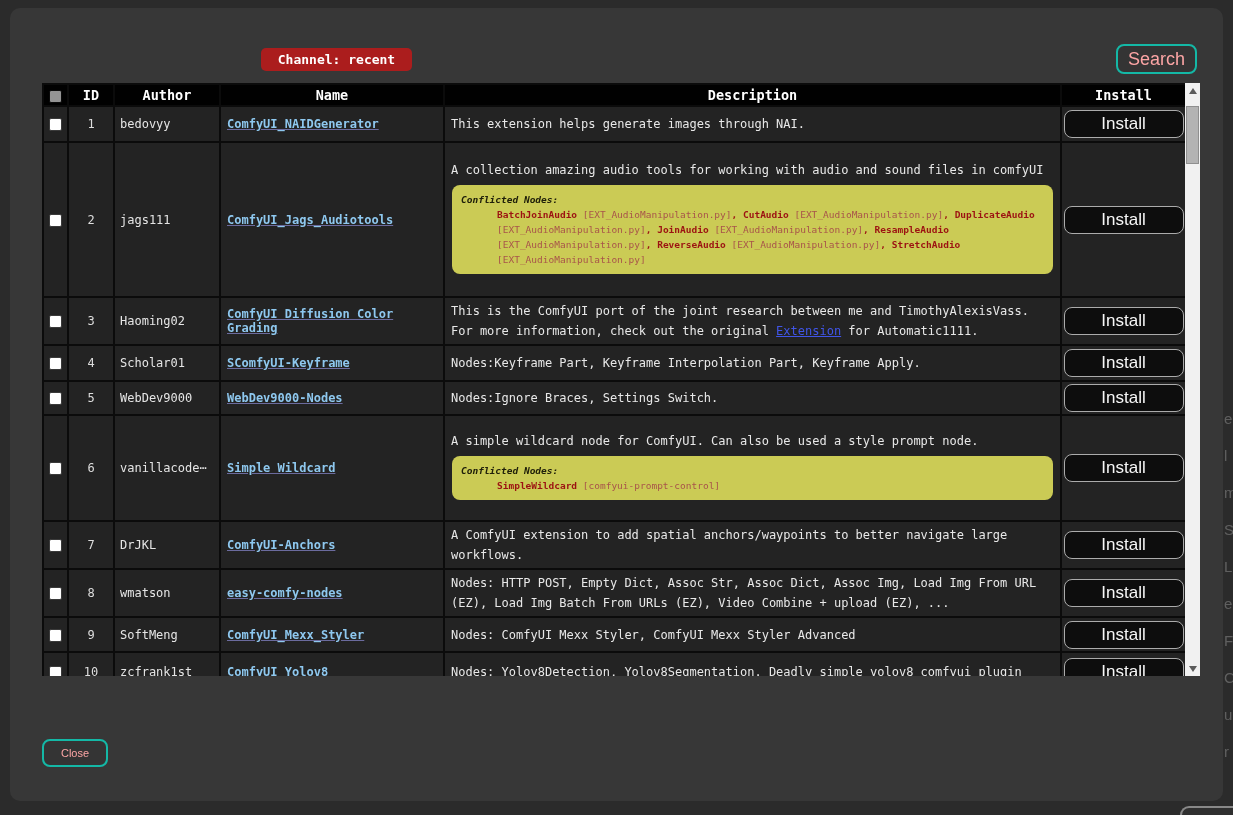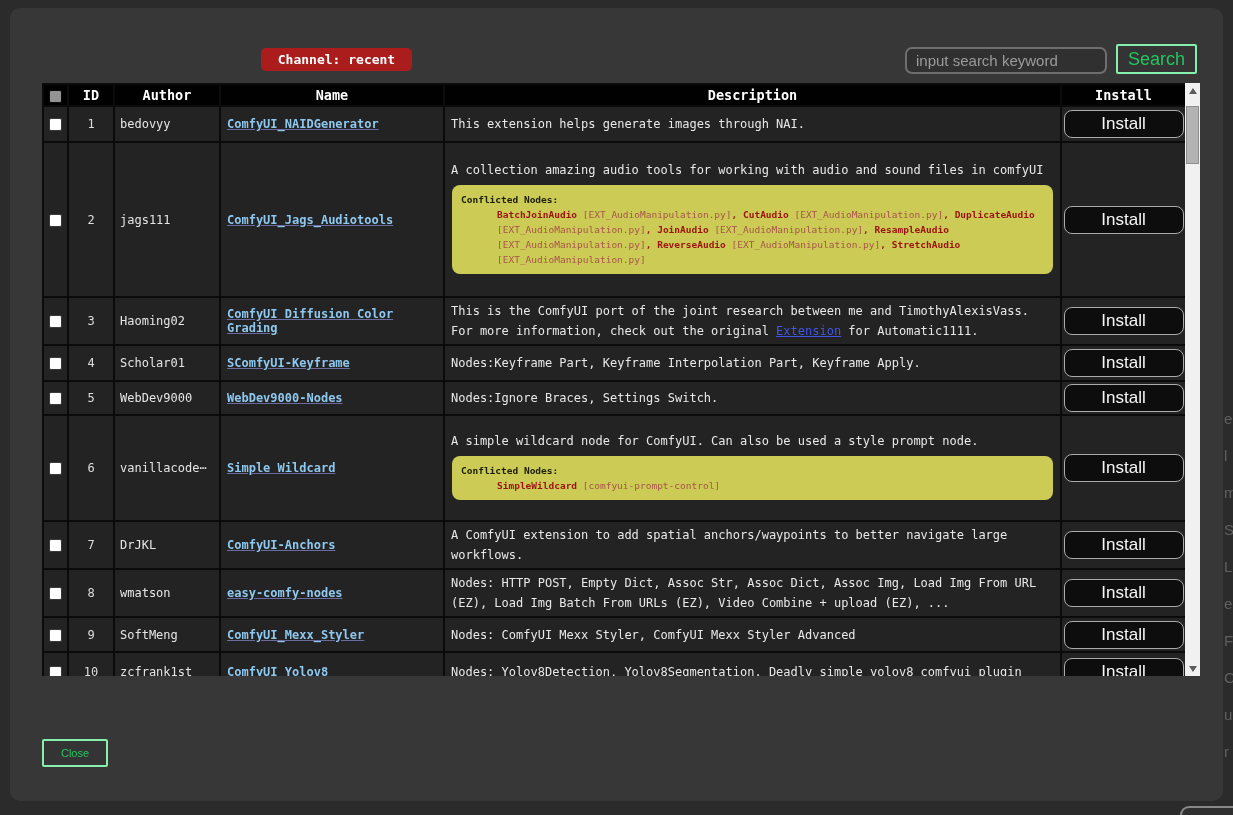--- a/index.html
+++ b/index.html
@@ -20,21 +20,21 @@
   .filter-select { position:absolute; left:36px; top:39px; width:197px; height:26px;
     background:#1d1d1d; border-radius:14px; color:#e9e9e9; font-size:14px;
     display:flex; align-items:center; justify-content:space-between; padding:0 13px; cursor:pointer; }
   .channel-badge { position:absolute; left:251px; top:40px; width:151px; height:23px;
     background:#ab1d1d; border-radius:5px; color:#fff;
     font:bold 13px "DejaVu Sans Mono", monospace; display:flex; align-items:center; justify-content:center; }
   .search-input { position:absolute; left:895px; top:39px; width:202px; height:27px;
     background:#303030; border:2px solid #6e6e6e; border-radius:7px; color:#cfcfcf;
     font-size:15px; padding:0 9px; outline:none; }
   .search-input::placeholder { color:#9b9b9b; }
-  .btn { background:#343434; border:2px solid #86efac; border-radius:2px; color:#22c55e;
+  .btn { background:#343434; border:2px solid #14b8a6; border-radius:8px; color:#fca5a5;
     font-family:"Liberation Sans", sans-serif; cursor:pointer; }
   .search-btn { position:absolute; left:1106px; top:36px; height:30px; width:81px; font-size:18px; }
   .close-btn { position:absolute; left:32px; top:731px; height:28px; width:66px; font-size:11px; }
 
   
   .table-viewport { position:absolute; left:32px; top:75px; width:1143px; height:593px; overflow:hidden; }
   table { border-collapse:collapse; table-layout:fixed; width:1143px;
     font-family:"DejaVu Sans Mono", monospace; font-size:12px; color:#e8e8e8; background:#232323;padding-left:48px; }
   th, td { border:2px solid #0b0b0b; overflow:hidden; }
   th { background:#010101; color:#fff; font-size:13.5px; height:22px; font-weight:bold; }
@@ -48,21 +48,21 @@
   a.ext-link { color:#4055e8; text-decoration:underline; cursor:pointer; }
   .install-btn { width:120px; height:28px; background:#0d0d0d; border:1.5px solid #ababab;
     border-radius:8px; color:#f7f7f7; font:17px "Liberation Sans", sans-serif; cursor:pointer; }
   .checkbox { display:inline-block; width:13px; height:13px; background:#fff;
     border:1px solid #3a3a3a; border-radius:2px; vertical-align:middle; cursor:pointer; }
   .checkbox.all { background:#949494; border-color:#0b0b0b; }
 
   
   .conflict { background:#cbcb55; border-radius:8px; margin:5px 1px 6px 1px; padding:7px 9px;
     font-size:9.5px; line-height:15px; }
-  .conflict-title { color:#20200a; font-weight:bold; }
+  .conflict-title { color:#20200a; font-weight:bold;font-style:italic; }
   .conflict-items { color:#9c1212; font-weight:bold;margin-left:36px; }
   .conflict-items .csrc { color:#a8544a; font-weight:normal; }
 
   
   .scrollbar { position:absolute; left:1175px; top:75px; width:15px; height:593px; background:#f1f1f1; }
   .sb-btn { position:absolute; left:0; width:15px; height:15px; display:flex; align-items:center; justify-content:center; cursor:pointer; }
   .sb-up { top:0; } .sb-down { bottom:0; }
   .tri-up { width:0; height:0; border-left:4px solid transparent; border-right:4px solid transparent; border-bottom:6px solid #5c5c5c; }
   .tri-down { width:0; height:0; border-left:4px solid transparent; border-right:4px solid transparent; border-top:6px solid #5c5c5c; }
   .sb-thumb { position:absolute; left:1px; top:23px; width:13px; height:58px; background:#b3b3b3; border:1px solid #8f8f8f; cursor:grab; }
@@ -84,21 +84,20 @@
     <div class="edge-glyph" style="top: 706px;">u</div>
     <div class="edge-glyph" style="top: 743px;">r</div>
   </div>
 <div class="corner-sliver"></div>
 
 <div class="modal">
 
 
   <div class="channel-badge">Channel: recent</div>
 
-  <input class="search-input" type="text" placeholder="input search keyword" style="">
   <button class="btn search-btn">Search</button>
 
   <div class="table-viewport">
     <table>
       <colgroup>
         <col style="width:25px">
           <col style="width:46px">
           <col style="width:106px">
         <col style="width:224px">
           <col style="width:617px">

